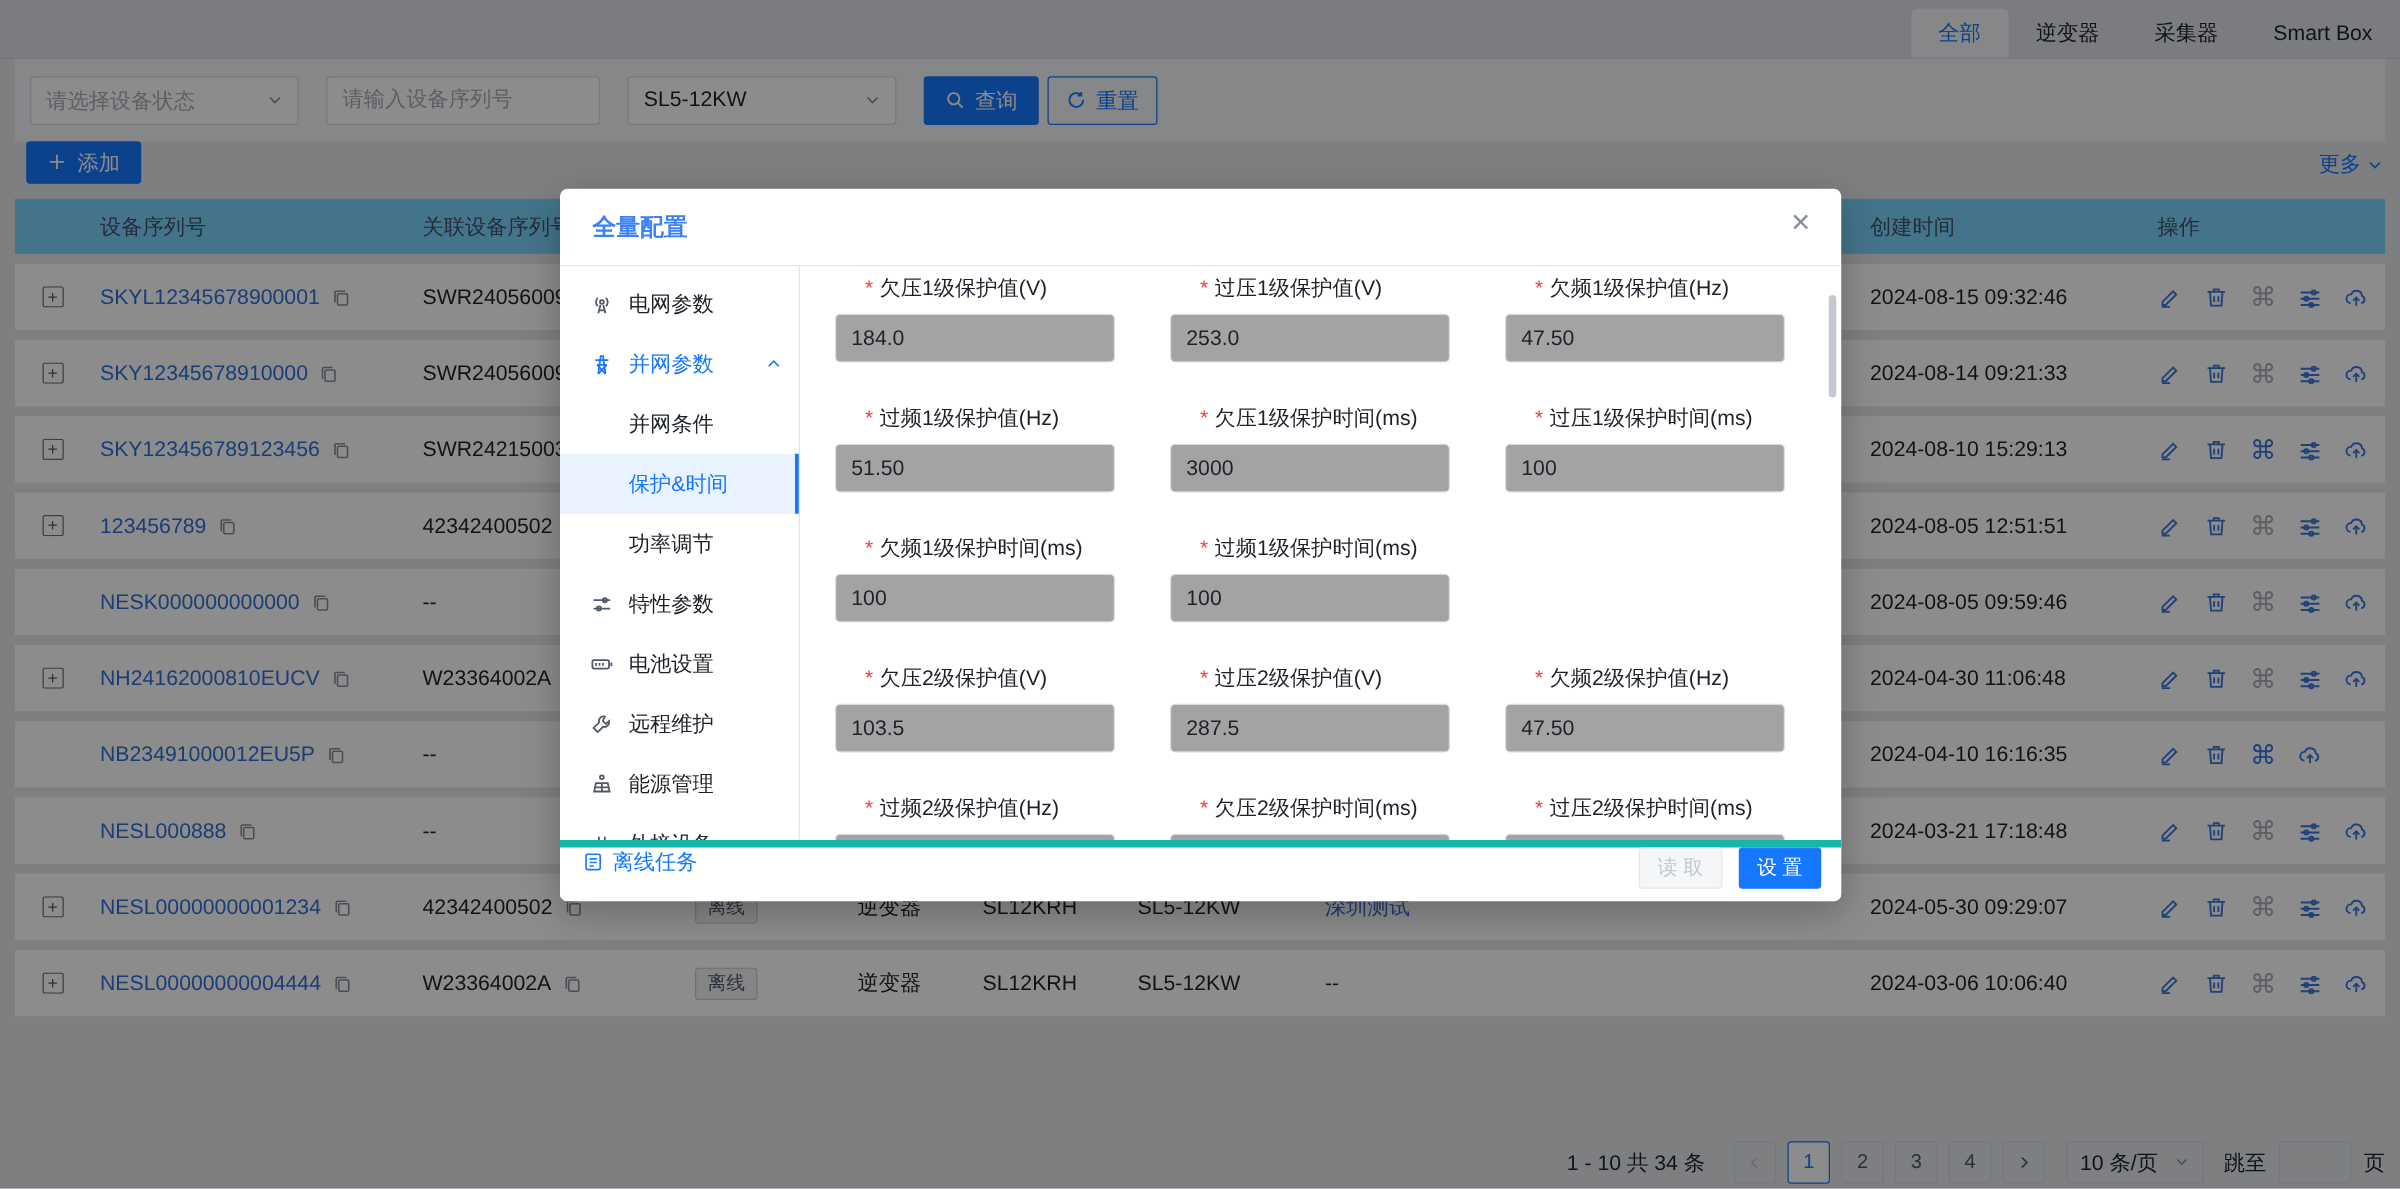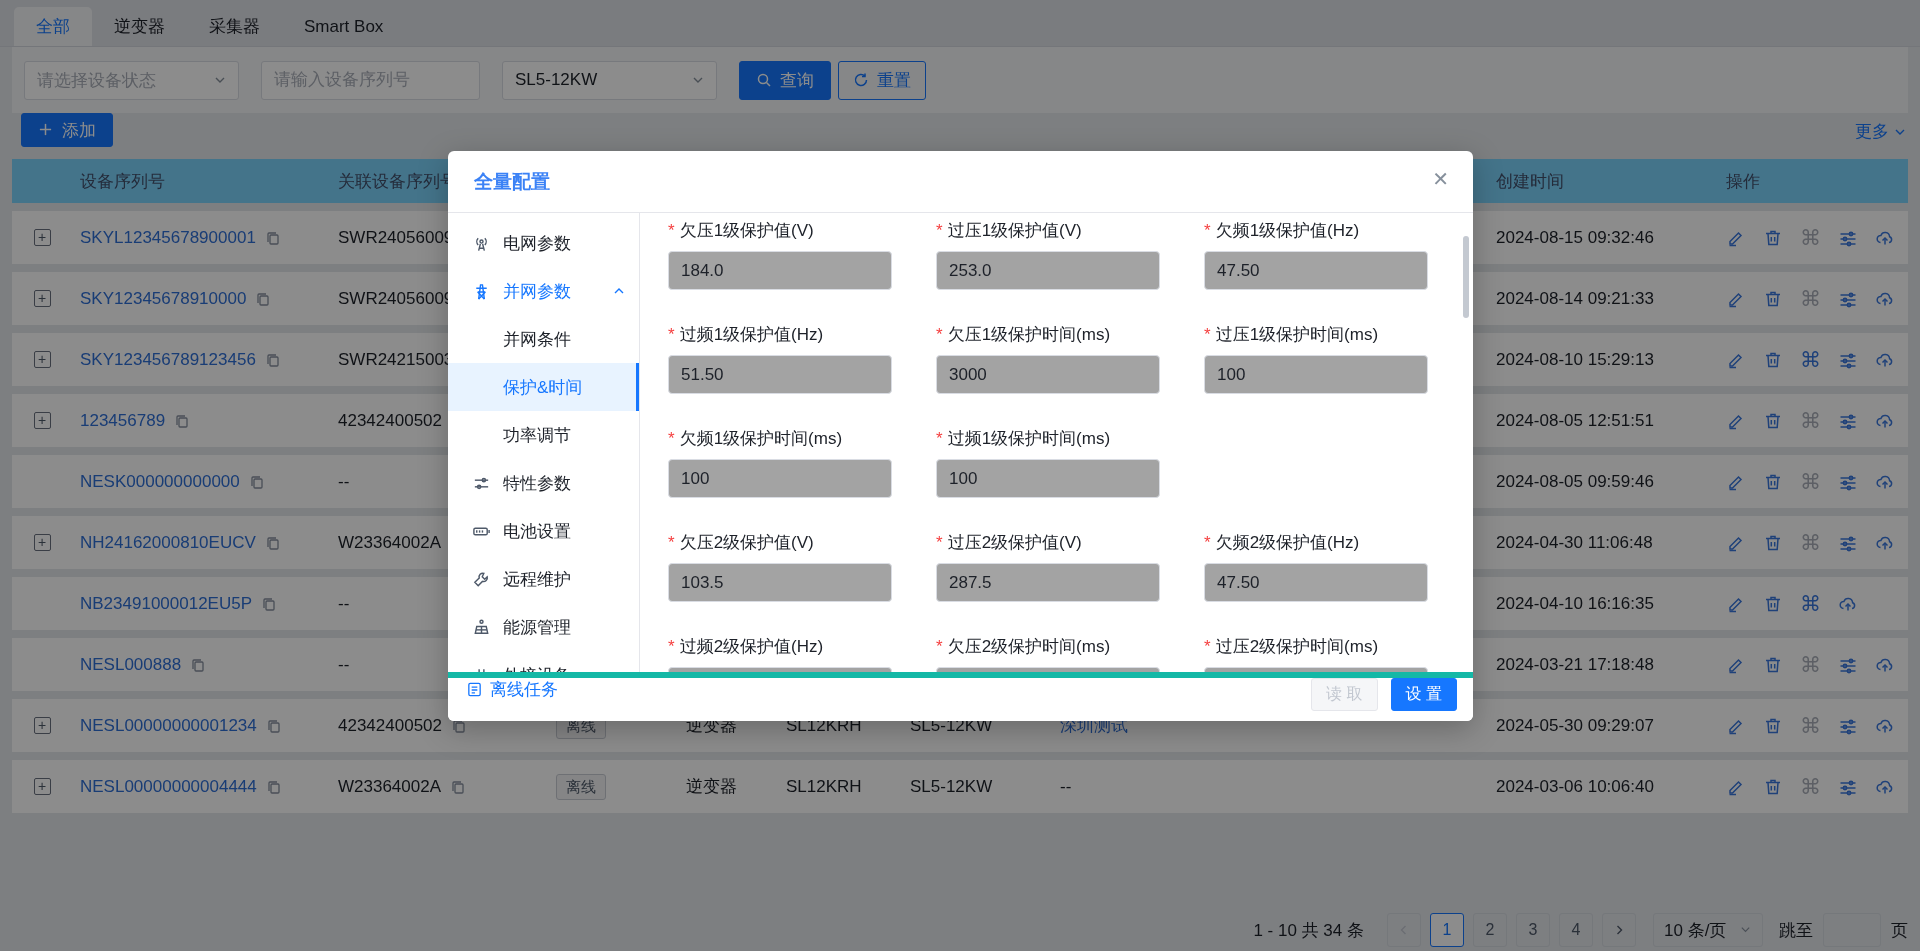--- a/index.html
+++ b/index.html
@@ -1,21 +1,21 @@
 <!DOCTYPE html>
 <html><head>
 <meta charset="utf-8">
 <style>
   * { box-sizing: border-box; margin: 0; padding: 0; }
   html,body { width:1920px; height:951px; overflow:hidden; }
   body { font-family:"Liberation Sans","DejaVu Sans",sans-serif; background:#e4e7ec; color:#1d2129; }
   .screen { position:relative; width:1920px; height:951px; background:#e4e7ec; overflow:hidden; }
 
   
-  .tabsbar { position:absolute; top:0; left:0; right:0; height:47px; background:#dfe2e8; display:flex; align-items:flex-end; padding-left:14px; border-bottom:1px solid #d3d7de; }
+  .tabsbar { position:absolute; top:0; left:0; right:0; height:47px; background:#dfe2e8; display:flex; align-items:flex-end; padding-left:14px; border-bottom:1px solid #d3d7de;justify-content:flex-end; }
   .tab { height:39px; padding:0 22px; display:flex; align-items:center; font-size:17px; color:#1d2129; cursor:pointer; }
   .tab.active { background:#f5f6f8; border-radius:5px 5px 0 0; color:#1677ff; }
 
   
   .filter { position:absolute; top:47px; left:12px; right:12px; height:66px; background:#f5f6f8; display:flex; align-items:center; padding-left:12px; }
   .selbox, .inpbox { height:39px; background:#ffffff; border:1px solid #d9dce3; border-radius:3px; display:flex; align-items:center; padding:0 12px; font-size:17px; margin-right:22px; position:relative; }
   .selbox { width:215px; justify-content:space-between; }
   .inpbox { width:219px; }
   .inpbox input { border:none; outline:none; width:100%; font-size:17px; font-family:inherit; color:#1d2129; background:transparent; }
   .inpbox input::placeholder, .ph { color:#a9aeb8; }
@@ -79,21 +79,21 @@
   .mi.on .mic { color:#1677ff; }
   .mi.sel { background:#e8f3ff; color:#1677ff; border-right:3px solid #1677ff; }
   .mi .mchev { margin-left:auto; }
   .mi .mchev svg { stroke:#4e5969; }
   .mi.on .mchev svg { stroke:#1677ff; }
 
   
   .form { flex:1; padding:6px 0 0 28px; overflow:hidden; position:relative; }
   .frow { display:flex; }
   .field { width:268px; flex:none; margin-bottom:33px; }
-  .flabel { font-size:17px; color:#1d2129; margin-bottom:9px; white-space:nowrap; }
+  .flabel { font-size:17px; color:#1d2129; margin-bottom:9px; white-space:nowrap;margin-left:24px; }
   .req { color:#f53f3f; margin-right:5px; }
   .finput { width:224px; height:39px; border:1px solid #d9dce3; border-radius:4px; padding:0 12px; font-size:17px; color:#1d2129; font-family:inherit; outline:none; background:#a3a3a3; }
   .sbar { position:absolute; right:4px; top:23px; width:6px; height:82px; border-radius:3px; background:#c4c9d1; }
 
   
   .m-foot { position:absolute; bottom:0; left:0; right:0; height:49px; border-top:6px solid #14b8a6; display:flex; align-items:flex-start; padding:0 16px 0 18px; background:#fff; }
   .offline { display:flex; align-items:center; color:#1677ff; font-size:17px; cursor:pointer; }
   .offline .oic { width:17px; height:17px; margin-right:7px; }
   .offline .oic svg { display:block; }
   .f-sp { flex:1; }

